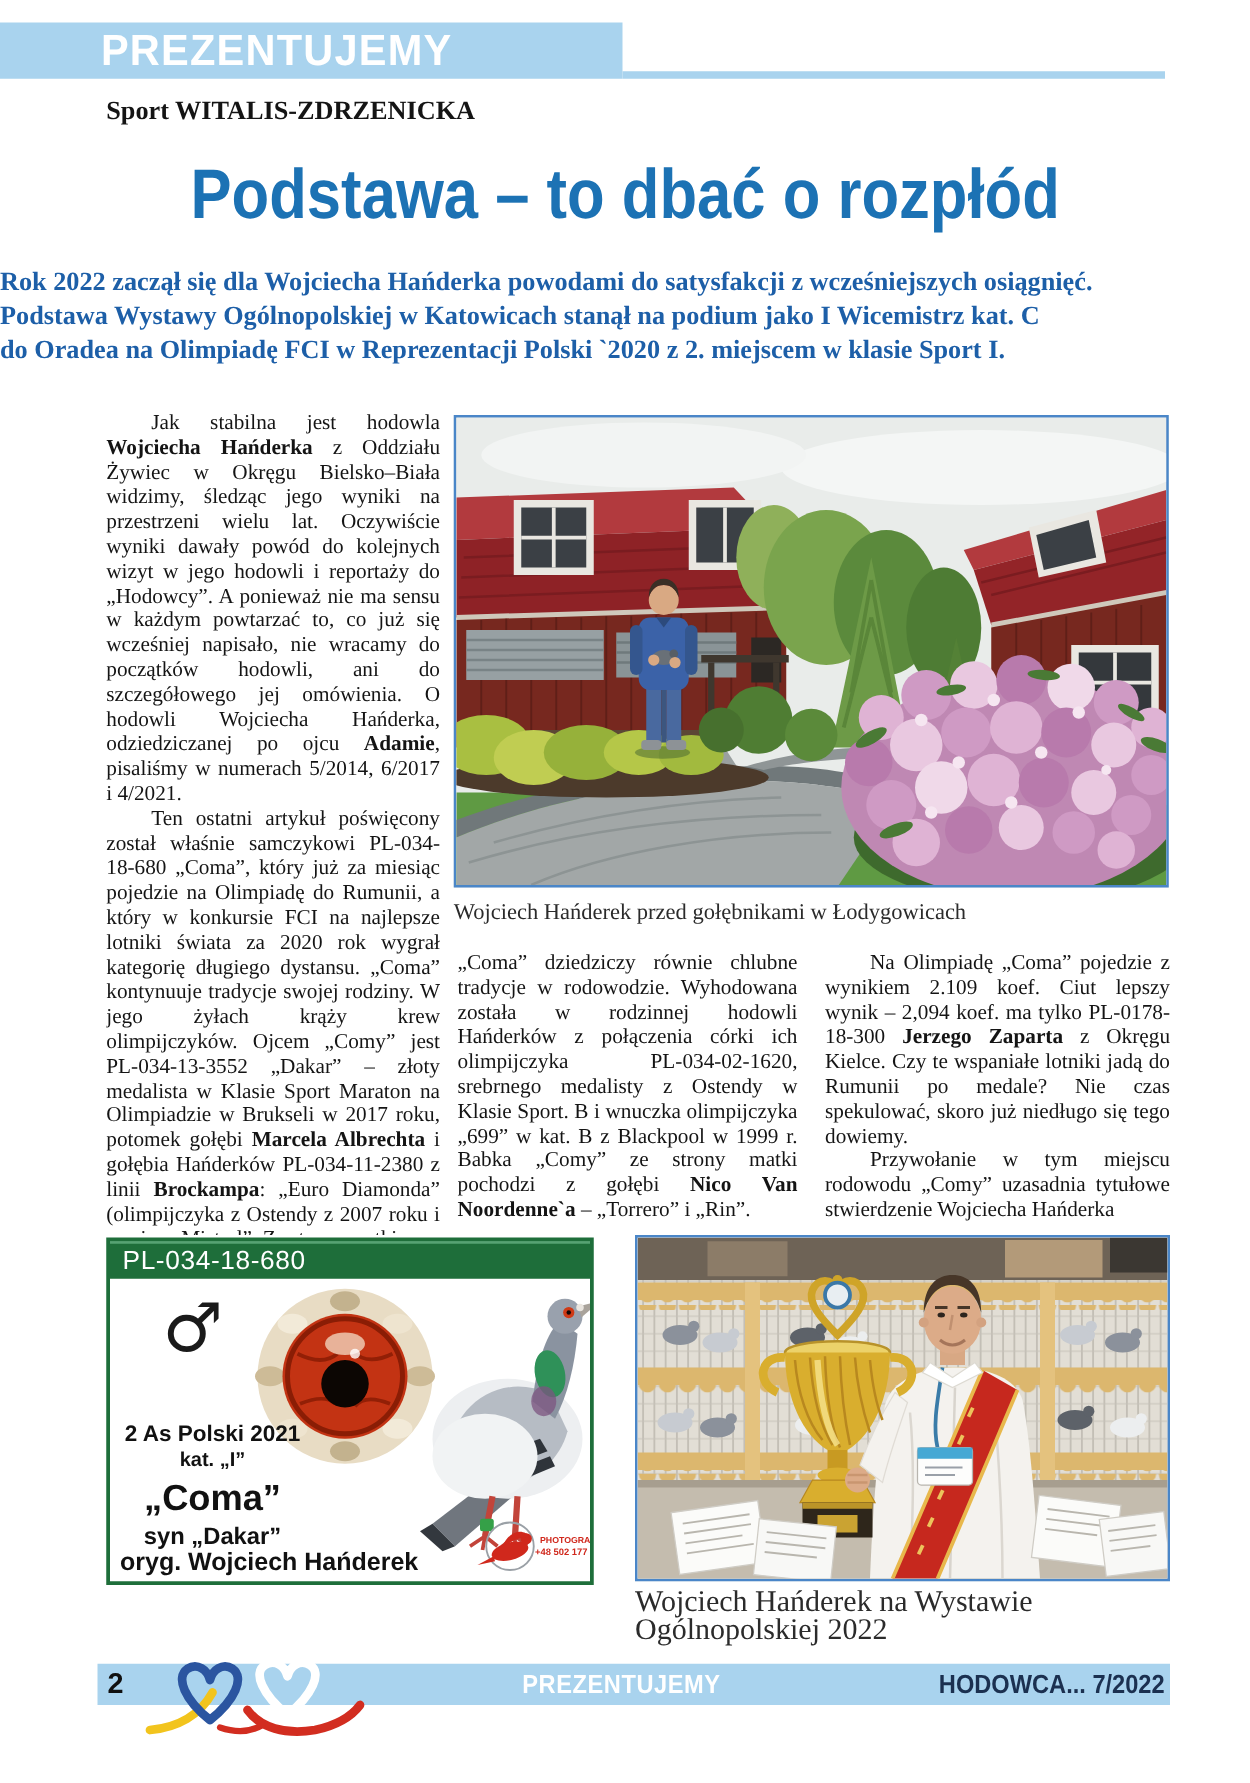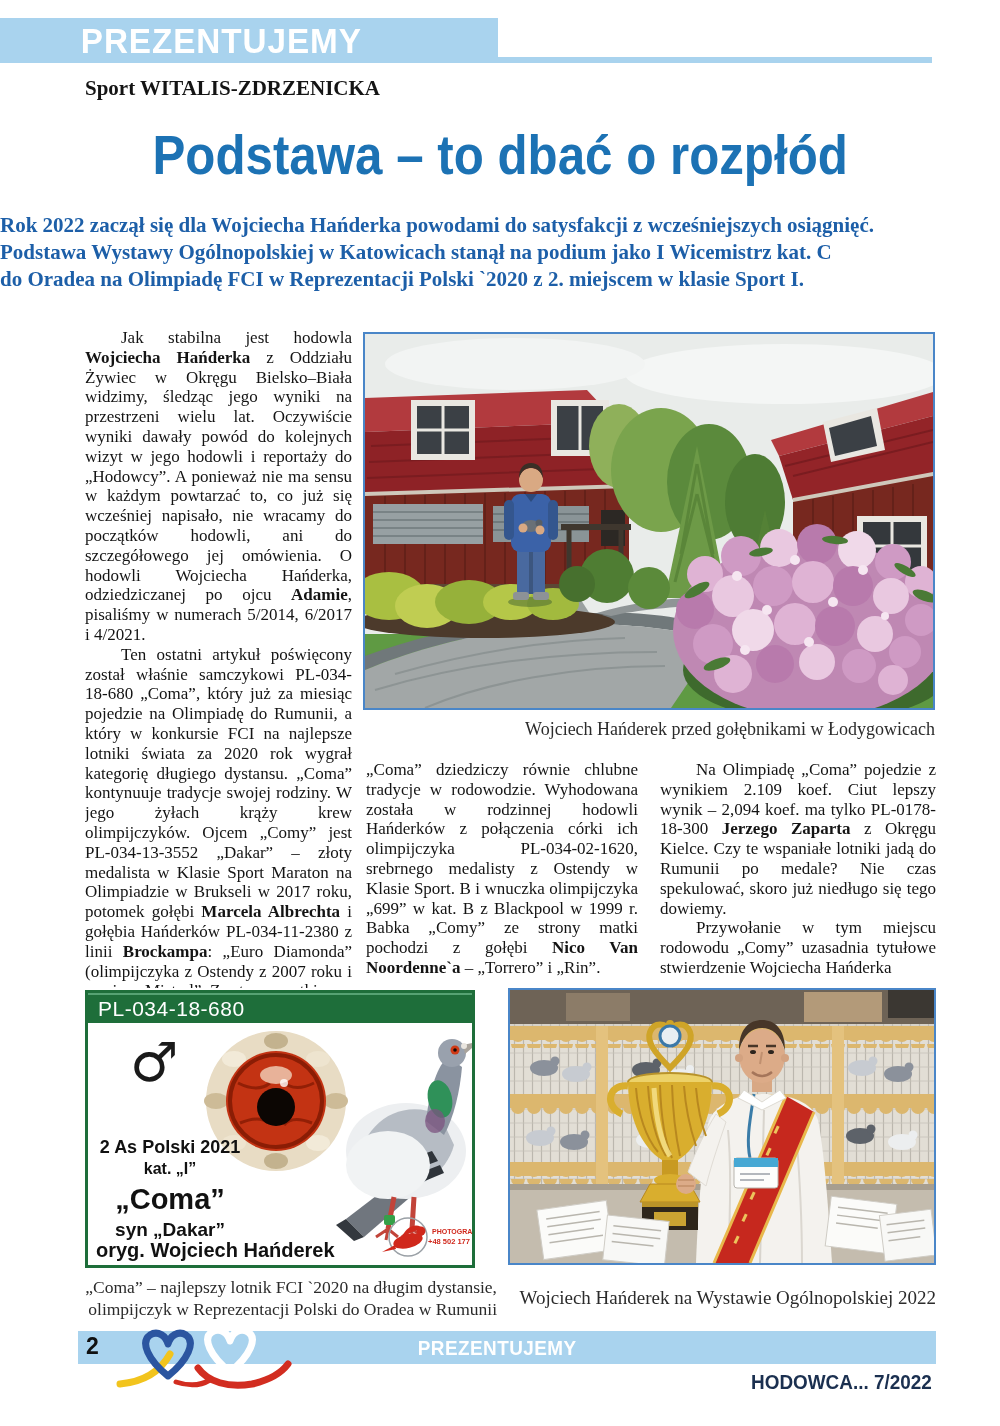--- a/index.html
+++ b/index.html
@@ -23,43 +23,43 @@
   .col p{margin:0;}
   .ind{text-indent:36px;}
   .b{font-weight:700;}
   #colL{left:85px;top:328px;width:267px;height:660px;}
   #colM{left:366px;top:760px;width:272px;height:224px;}
   #colR{left:660px;top:760px;width:276px;height:224px;}
   
   .photo-frame{border:2px solid #4a86c8;box-sizing:border-box;background:#e9ecea;overflow:hidden;}
   #photoMain{left:363px;top:332px;width:572px;height:378px;}
   #photoTrophy{left:508px;top:988px;width:428px;height:277px;}
-  .cap{text-align:right;font-size:18px;line-height:22px;color:#2b2b2b;}
+  .cap{text-align:left;font-size:18px;line-height:22px;color:#2b2b2b;}
   #capMain{left:363px;top:718px;width:572px;}
   #capCard{left:63px;top:1276px;width:434px;font-size:17.5px;}
-  #capTrophy{left:508px;top:1271px;width:428px;font-size:19px;margin-top:16px;}
+  #capTrophy{left:508px;top:1271px;width:428px;font-size:24px;}
   
   #card{left:85px;top:990px;width:390px;height:278px;border:3px solid #1e6e3a;
         box-sizing:border-box;background:#ffffff;}
   .card-header{height:30px;background:#1e6e3a;border-top:2px solid #56a273;box-sizing:border-box;
         color:#ffffff;font-family:"Liberation Sans",sans-serif;font-weight:400;font-size:21px;
         line-height:27px;padding-left:10px;letter-spacing:.5px;}
   .card-body{position:relative;width:384px;height:240px;}
   .card-body svg{position:absolute;left:0;top:0;}
   .ctext{position:absolute;font-family:"Liberation Sans",sans-serif;font-weight:700;color:#111;}
   .male{position:absolute;left:42px;top:8px;font-family:"DejaVu Sans",sans-serif;
         font-size:54px;font-weight:700;color:#1a1a1a;}
   
   .footer-band{left:78px;top:1331px;width:858px;height:33px;background:#a9d3ee;}
   .page-num{left:86px;top:1333px;font-family:"Liberation Sans",sans-serif;font-weight:700;
         font-size:23px;color:#101010;}
   .foot-center{left:377px;top:1336px;width:240px;text-align:center;}
   .foot-center span{display:inline-block;transform:scaleX(.9);color:#ffffff;
         font-family:"Liberation Sans",sans-serif;font-weight:700;font-size:21px;letter-spacing:.5px;}
-  .foot-right{left:688px;top:1336px;width:244px;text-align:right;margin-top:34px;}
+  .foot-right{left:688px;top:1336px;width:244px;text-align:right;}
   .foot-right span{display:inline-block;transform:scaleX(.9);transform-origin:100% 50%;color:#1b3050;
         font-family:"Liberation Sans",sans-serif;font-weight:700;font-size:21px;}
   .hearts{left:112px;top:1328px;}
 </style>
 </head>
 <body>
 
 <div class="page">
 
   <div class="abs top-band">
@@ -286,24 +286,20 @@
         </g>
       </svg>
       <div class="male">♂</div>
       <div class="ctext" style="left:2px;top:114px;width:160px;text-align:center;font-size:18px;">2 As Polski 2021</div>
       <div class="ctext" style="left:2px;top:137px;width:160px;text-align:center;font-size:16px;">kat. „I”</div>
       <div class="ctext" style="left:2px;top:160px;width:160px;text-align:center;font-size:29px;">„Coma”</div>
       <div class="ctext" style="left:2px;top:196px;width:160px;text-align:center;font-size:19px;">syn „Dakar”</div>
       <div class="ctext" style="left:8px;top:216px;font-size:20px;">oryg. Wojciech Hańderek</div>
     </div>
   </div>
-  <div class="abs cap" id="capCard">
-    <div>„Coma” – najlepszy lotnik FCI `2020 na długim dystansie,</div>
-    <div>olimpijczyk w Reprezentacji Polski do Oradea w Rumunii</div>
-  </div>
 
   <div class="abs photo-frame" id="photoTrophy">
     <svg width="424" height="273" viewBox="0 0 424 273">
       <defs>
         <pattern id="wires" width="9" height="14" patternUnits="userSpaceOnUse">
           <path d="M4.5,0 V14" stroke="#bbb7ae" stroke-width="1.2"></path>
           <path d="M0,7 H9" stroke="#c6c2b9" stroke-width="0.8"></path>
         </pattern>
         <pattern id="scallop" width="16" height="9" patternUnits="userSpaceOnUse">
           <circle cx="8" cy="0" r="7" fill="#dcb76e"></circle>

